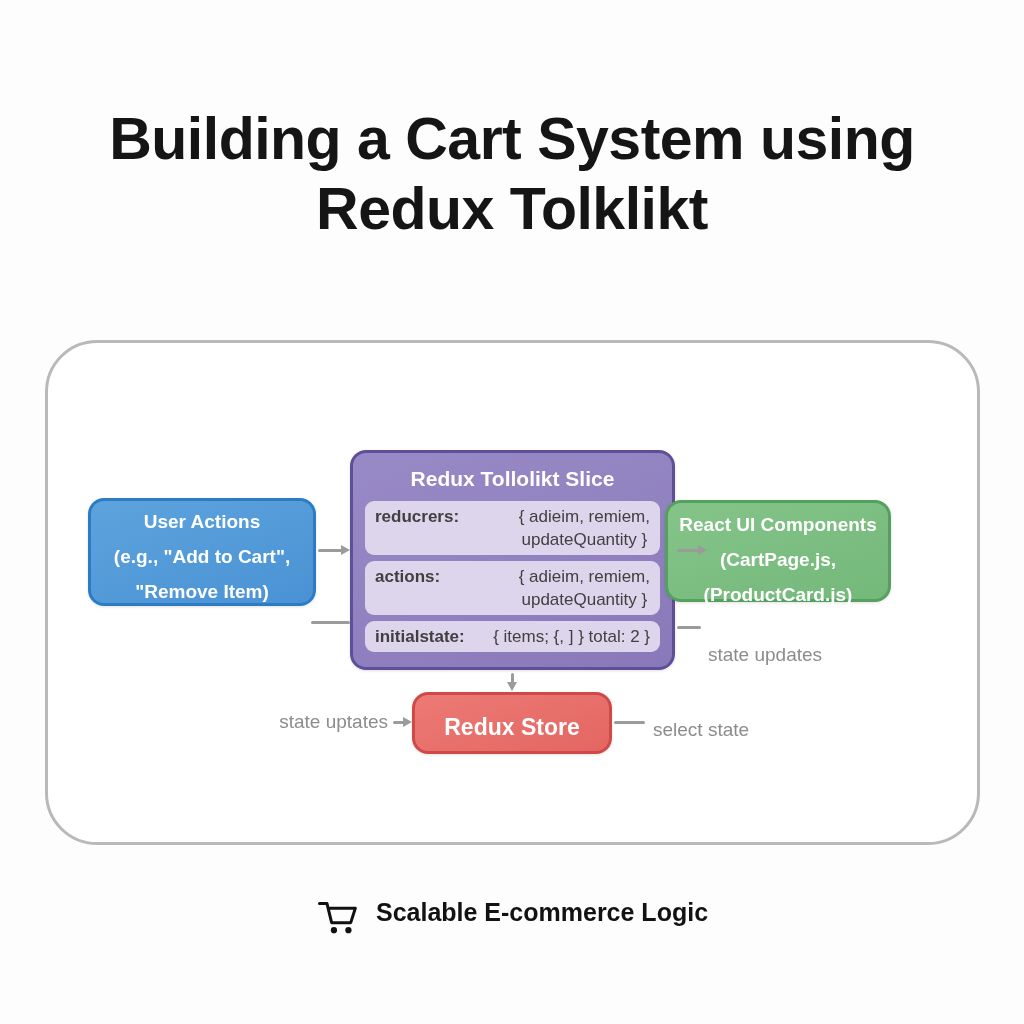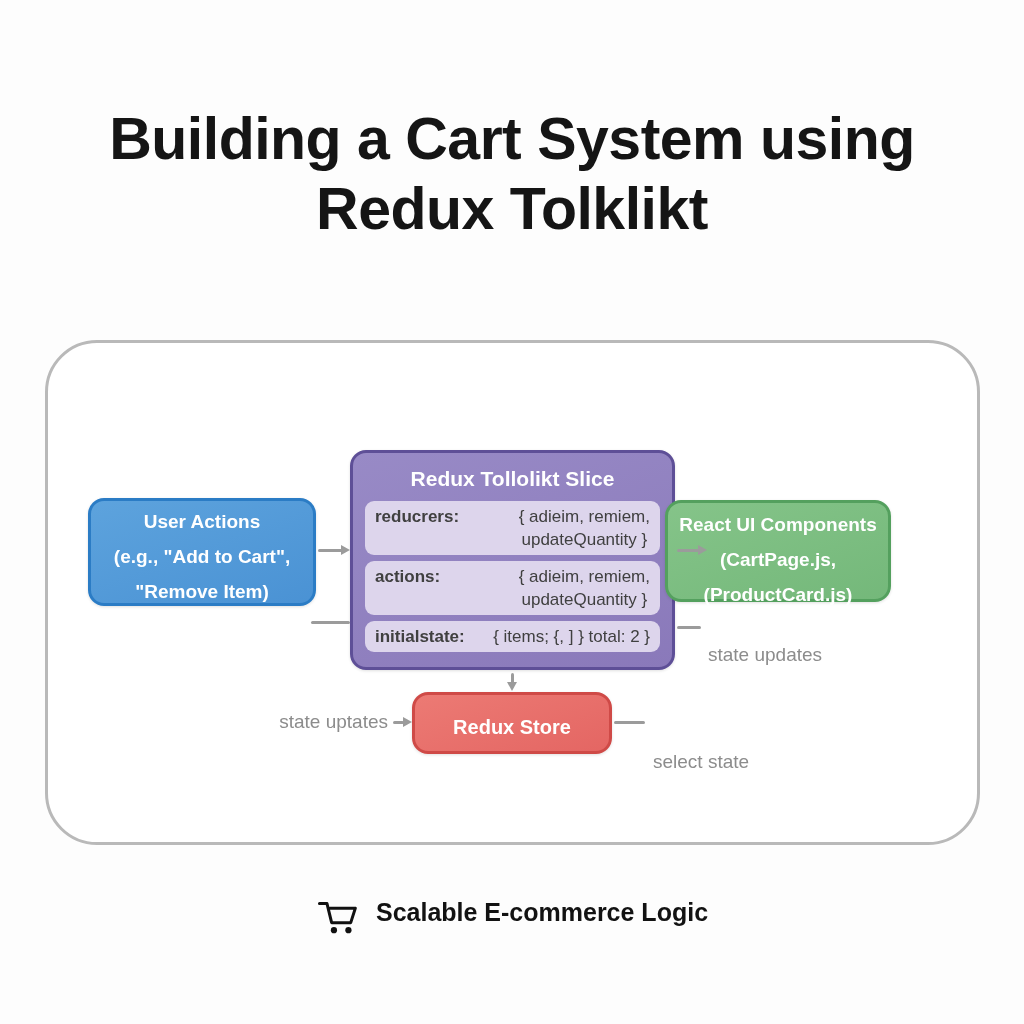--- a/index.html
+++ b/index.html
@@ -50,21 +50,21 @@
     left: 665px; top: 500px; width: 226px; height: 102px;
     background: linear-gradient(160deg, #85c489, #74b87a);
     border: 3px solid #54a05e;
     justify-content: space-between;
   }
   .node-red {
     left: 412px; top: 692px; width: 200px; height: 62px;
     background: linear-gradient(160deg, #ec7a74, #e46663);
     border: 3px solid #cf4a47;
   }
-  .node-red .ln { font-size: 20px; }
+  .node-red .ln { font-size: 23px; }
 
   
   .slice {
     position: absolute; left: 350px; top: 450px;
     width: 325px; height: 220px;
     background: linear-gradient(160deg, #988ac6, #8a79ba);
     border: 3px solid #5e4f97;
     border-radius: 16px;
     padding: 12px 12px 10px 12px;
     box-shadow: 0 1px 3px rgba(0,0,0,0.12);
@@ -175,21 +175,21 @@
   <div class="line-h" style="left:311px; top:621px; width:39px;"></div>
   <div class="line-h" style="left:677px; top:626px; width:24px;"></div>
 
   <div class="line-h" style="left:393px; top:721px; width:11px;"></div>
   <div class="tri-right" style="left:403px; top:717px;"></div>
 
   <div class="line-h" style="left:614px; top:721px; width:31px;"></div>
 
   <div class="edge-label" style="left:708px; top:613px;margin-top:28px;">state updates</div>
   <div class="edge-label" style="left:268px; top:708px; width:120px; text-align:right;">state uptates</div>
-  <div class="edge-label" style="left:653px; top:748px;">select state</div>
+  <div class="edge-label" style="left:653px; top:716px;">select state</div>
 
   <div class="footer">
     <svg class="cart-icon" width="44" height="40" viewBox="0 0 38 34">
       <path d="M3 4.5 h6.5 l4 16.5 h16.5 l4 -12.5 h-22" fill="none" stroke="#111111" stroke-width="2.6" stroke-linejoin="round" stroke-linecap="round"></path>
       <circle cx="15.5" cy="27.5" r="2.7" fill="#111111"></circle>
       <circle cx="28" cy="27.5" r="2.7" fill="#111111"></circle>
     </svg>
     <div class="caption">Scalable E-commerce Logic</div>
   </div>
 

